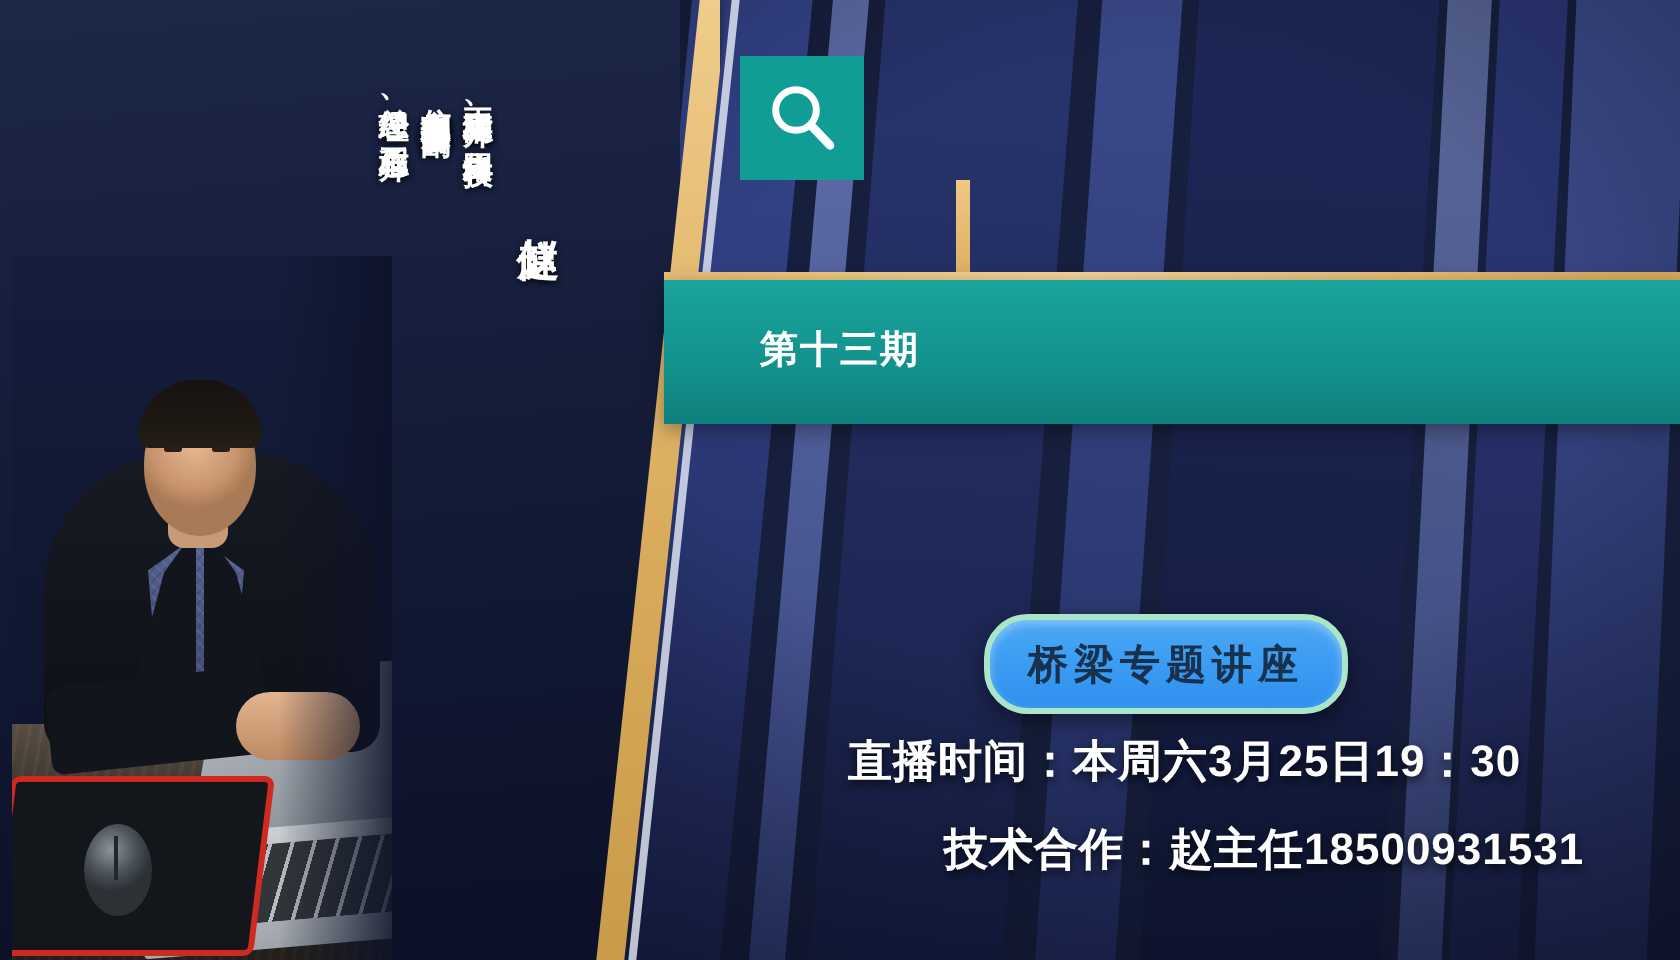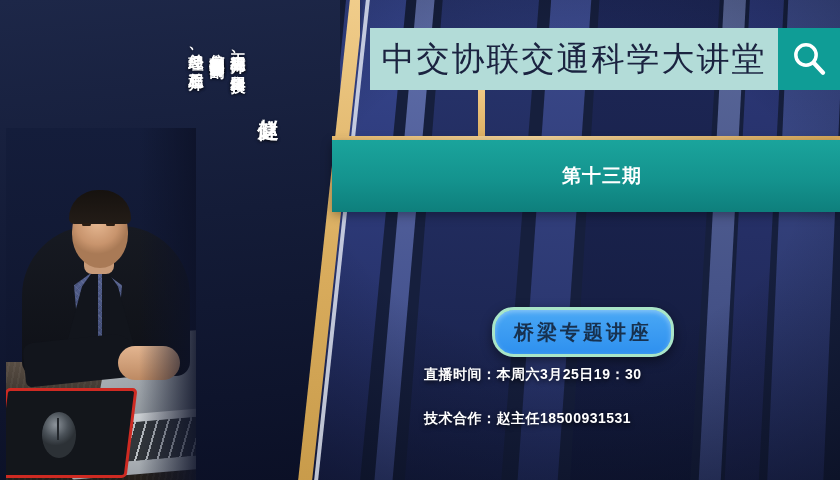--- a/index.html
+++ b/index.html
@@ -114,36 +114,36 @@
   .gold-stem{position:absolute;left:478px;top:90px;width:7px;height:50px;
        background:linear-gradient(180deg,#f0c884,#dcae61);}
   .gold-rail{position:absolute;left:332px;top:136px;width:508px;height:6px;
        background:linear-gradient(90deg,#e9bd72,#f3d49a 40%,#d7a85a);}
 
   
   .subbanner{position:absolute;left:332px;top:140px;width:508px;height:72px;
        background:linear-gradient(180deg,#1aa49c 0%,#14938e 55%,#0e7f7c 100%);
        box-shadow:0 3px 10px rgba(0,0,0,.35);
        display:flex;flex-direction:column;justify-content:center;}
-  .issue{color:#ffffff;font-size:19px;font-weight:700;padding-left:32px;line-height:1.25;letter-spacing:1px;text-align:center;}
+  .issue{color:#ffffff;font-size:19px;font-weight:700;padding-left:48px;line-height:1.25;letter-spacing:1px;}
   .subtitle{color:#ffffff;font-size:23px;font-weight:700;padding-left:10px;line-height:1.25;letter-spacing:0px;white-space:nowrap;}
 
   
   .pill{position:absolute;left:492px;top:271px;width:176px;height:44px;border-radius:22px;
         background:linear-gradient(180deg,#4aa8f5,#2e90ef);
         border:3px solid #a9e5c8;
         box-shadow:0 4px 12px rgba(0,0,0,.45), inset 0 2px 5px rgba(255,255,255,.35);
         display:flex;align-items:center;justify-content:center;margin-top:36px;}
   .pill span{color:#17314f;font-size:20px;font-weight:700;letter-spacing:3px;}
 
   
-  .info{position:absolute;left:424px;color:#ffffff;font-size:14px;font-weight:700;
+  .info{position:absolute;left:424px;color:#ffffff;font-size:22px;font-weight:700;
         letter-spacing:.5px;text-shadow:0 2px 5px rgba(0,0,0,.75);white-space:nowrap;}
   .info1{top:366px;}
-  .info2{top:410px;}
+  .info2{top:410px;margin-left:48px;}
 </style>
 </head>
 <body>
 
 <div id="poster">
 
   <div class="bg-right">
     <div class="slab s1"></div>
       <div class="slab s2"></div>
       <div class="slab s3"></div>
@@ -187,23 +187,20 @@
   </div>
 
   <div class="vtext">
     <div class="vcol vname">赵健</div>
     <div class="vcol vline">正高级工程师、集团科技</div>
     <div class="vcol vline">信息部副部长兼四公司副</div>
     <div class="vcol vline">总经理、总工程师</div>
   </div>
 
   <div class="titlebar">
-    <div class="tbox">
-      <span>中交协联交通科学大讲堂</span>
-    </div>
     <div class="searchbox">
       <svg viewBox="0 0 24 24">
         <circle cx="10.2" cy="9.6" r="6.1" fill="none" stroke="#ffffff" stroke-width="2.1"></circle>
         <line x1="14.8" y1="14.3" x2="20.4" y2="20.2" stroke="#ffffff" stroke-width="2.6" stroke-linecap="round"></line>
       </svg>
     </div>
   </div>
 
   <div class="gold-stem"></div>
   <div class="gold-rail"></div>

